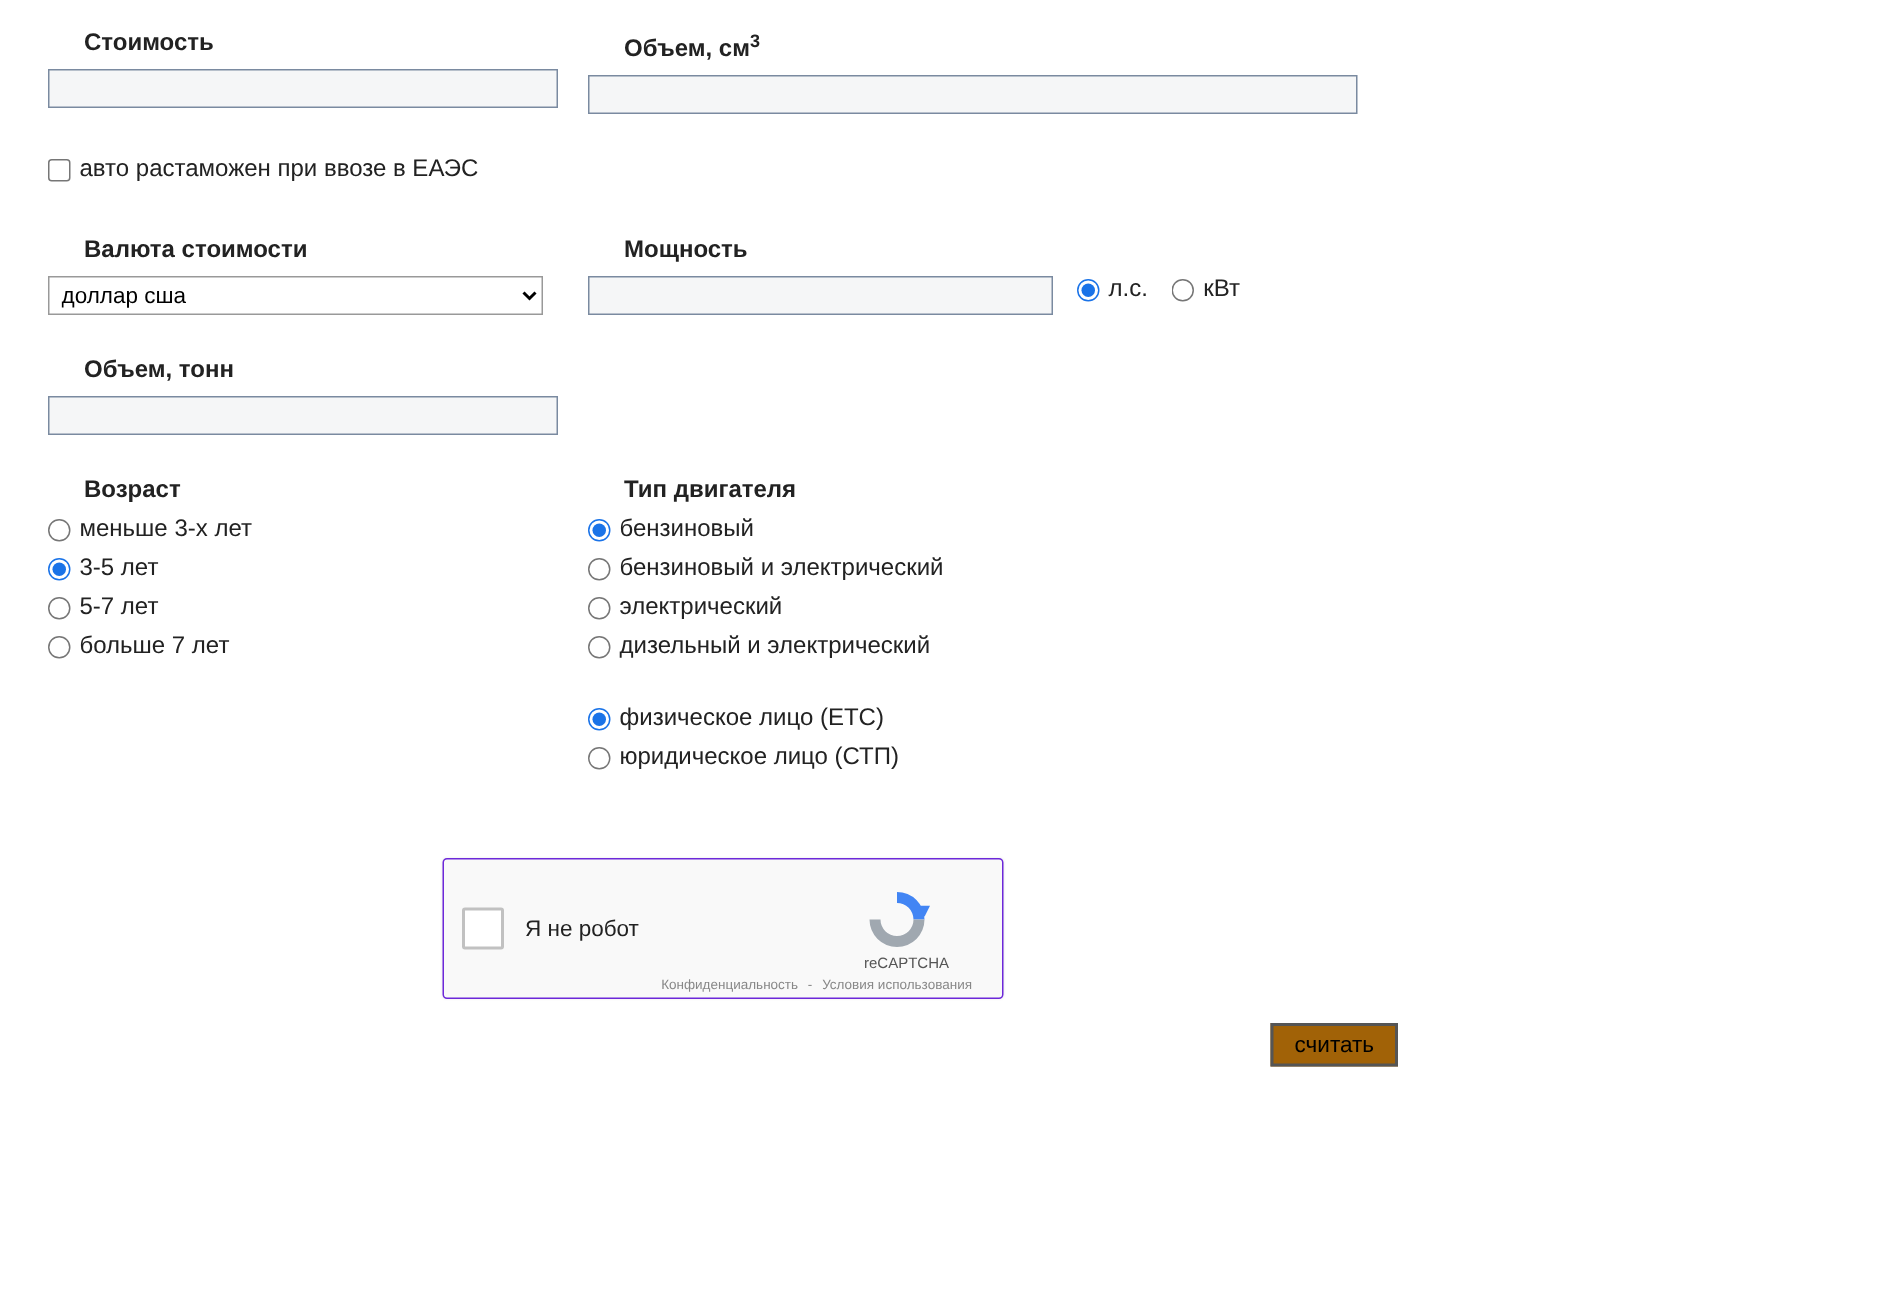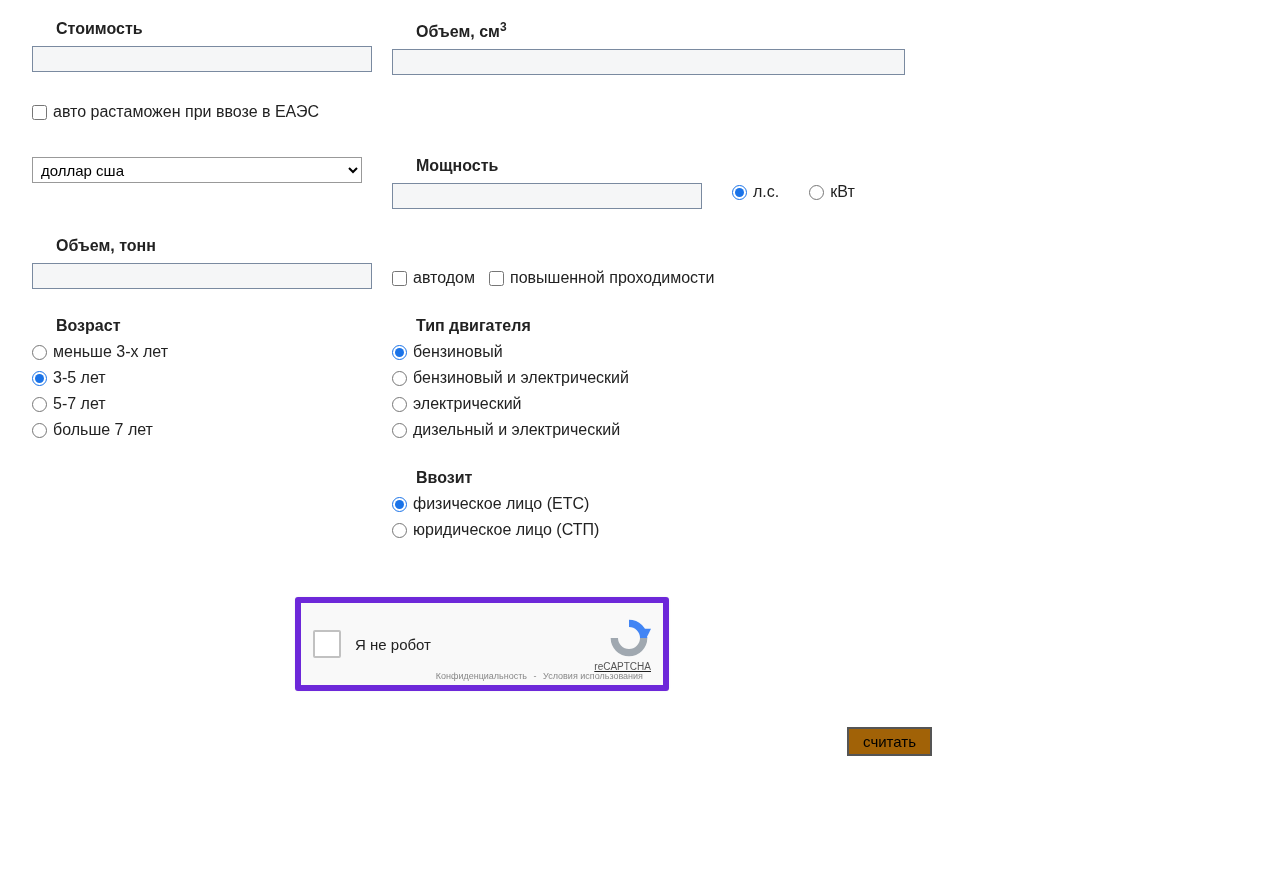--- a/index.html
+++ b/index.html
@@ -30,52 +30,52 @@
     }
     .checkbox-line, .radio-line { display: flex; align-items: center; gap: 6px; margin-bottom: 8px; }
     .checkbox-line input, .radio-line input { width: 15px; height: 15px; accent-color: #1a73e8; }
     .checkbox-line span, .radio-line span { font-size: 16px; }
     .inline-group { display: flex; align-items: center; gap: 14px; }
     .inline-group .checkbox-line, .inline-group .radio-line { margin-bottom: 0; }
     .section-group { margin-bottom: 30px; }
     .recaptcha {
       width: 374px;
       height: 94px;
-      border: 6px solid #6d28d9;
+      border: 1px solid #6d28d9;
       border-radius: 3px;
       background: #f9f9f9;
       display: flex;
       align-items: center;
       padding: 0 12px;
       gap: 14px;
-      margin: 0 auto 36px auto;
+      margin: 0 auto 16px auto;
       box-shadow: 0 0 2px rgba(0,0,0,0.08);
       position: relative;
     }
     .recaptcha-box {
       width: 28px; height: 28px;
       border: 2px solid #c1c1c1;
       border-radius: 2px;
       background: #fff;
     }
     .recaptcha-label { font-size: 15px; flex: 1; }
-    .recaptcha-logo { text-align: right; width: 80px; text-decoration: underline; }
+    .recaptcha-logo { text-align: left; width: 80px; }
     .recaptcha-logo svg { width: 44px; height: 44px; }
     .recaptcha-brand { font-size: 10px; color: #555; margin-top: -2px; }
     .recaptcha-links { font-size: 9px; color: #888; position: absolute; bottom: 4px; right: 18px; }
     .recaptcha-links span { margin: 0 2px; }
     .submit-row { width: 900px; text-align: right; }
     button.submit {
       border: 2px solid #555;
       background: #a16207;
       padding: 4px 14px;
       font-size: 15px;
       cursor: pointer;
     }
-    .power-row { display: flex; align-items: center; gap: 30px; }
+    .power-row { display: flex; align-items: center; gap: 16px; }
   </style>
 </head>
 <body>
 
 <div class="row">
   <div class="col col-1">
     <label class="field-label">Стоимость</label>
     <input type="text" value="" style="">
   </div>
   <div class="col col-2">
@@ -88,20 +88,21 @@
 
 <div class="row">
   <div class="checkbox-line">
     <input type="checkbox" style="">
     <span>авто растаможен при ввозе в ЕАЭС</span>
   </div>
 </div>
 
 <div class="row">
   <div class="col col-1">
+    <label class="field-label">Валюта стоимости</label>
     <select>
       <option>доллар сша</option>
     </select>
   </div>
   <div class="col col-2">
     <label class="field-label">Мощность</label>
     <div class="power-row">
       <input type="text" class="narrow" value="" style="">
       <div class="radio-line">
         <input type="radio" name="powerunit" checked="" style="">
@@ -113,32 +114,20 @@
       </div>
     </div>
   </div>
 </div>
 
 <div class="row">
   <div class="col col-1">
     <label class="field-label">Объем, тонн</label>
     <input type="text" value="" style="">
   </div>
-  <div class="col col-2" style="display:flex;align-items:flex-end;padding-bottom:2px;">
-    <div class="inline-group">
-      <div class="checkbox-line">
-        <input type="checkbox" style="">
-        <span>автодом</span>
-      </div>
-      <div class="checkbox-line">
-        <input type="checkbox" style="">
-        <span>повышенной проходимости</span>
-      </div>
-    </div>
-  </div>
 </div>
 
 <div class="row">
   <div class="col col-1">
     <div class="section-group">
       <label class="field-label">Возраст</label>
       <div class="radio-line">
         <input type="radio" name="age" style="">
         <span>меньше 3-х лет</span>
       </div>
@@ -171,21 +160,20 @@
         <input type="radio" name="engine" style="">
         <span>электрический</span>
       </div>
       <div class="radio-line">
         <input type="radio" name="engine" style="">
         <span>дизельный и электрический</span>
       </div>
     </div>
 
     <div class="section-group">
-      <label class="field-label">Ввозит</label>
       <div class="radio-line">
         <input type="radio" name="importer" checked="" style="">
         <span>физическое лицо (ЕТС)</span>
       </div>
       <div class="radio-line">
         <input type="radio" name="importer" style="">
         <span>юридическое лицо (СТП)</span>
       </div>
     </div>
   </div>

